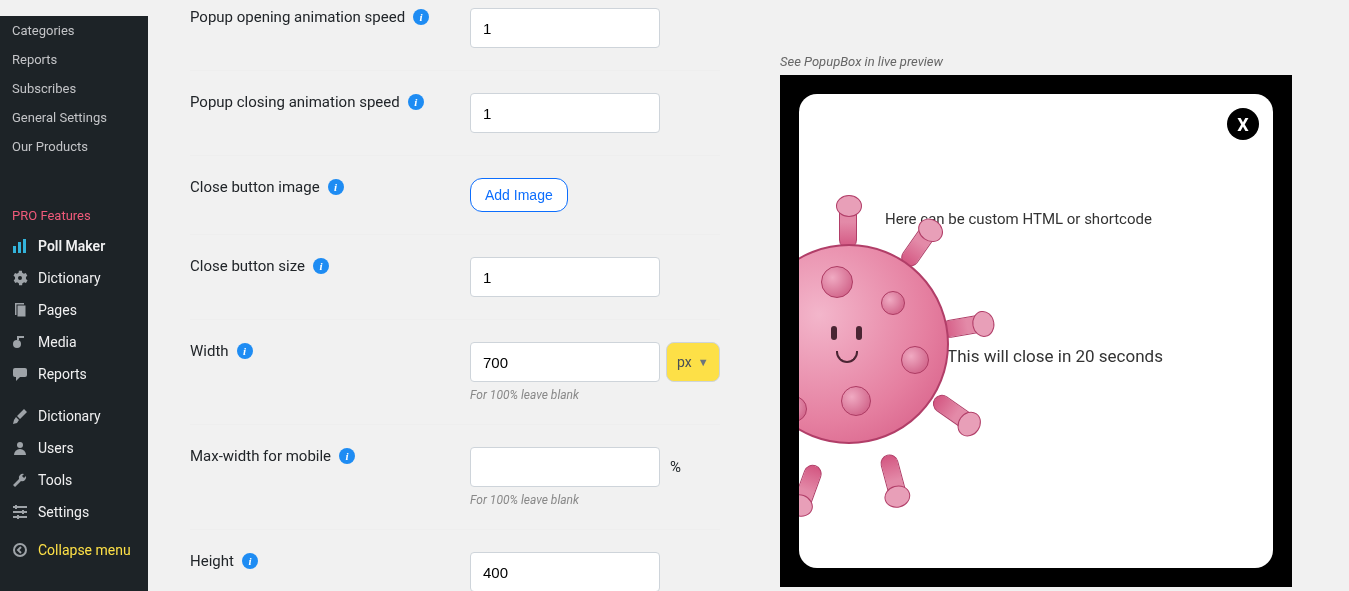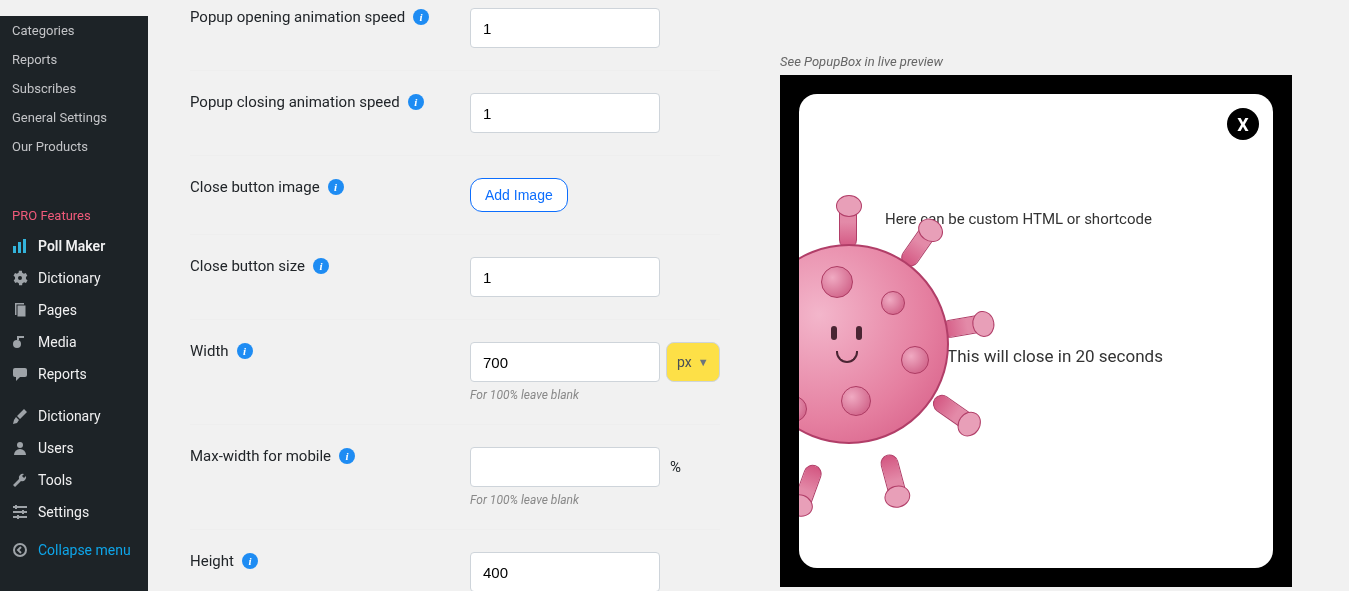--- a/index.html
+++ b/index.html
@@ -61,21 +61,21 @@
   font-size:11px;
   margin-left:6px;
   padding:0 5px;
 }
 .collapse {
   display:flex;
   align-items:center;
   padding:8px 10px;
   margin-top:6px;
   cursor:pointer;
-  color:#0ea5e9;
+  color:#fde047;
 }
 .collapse .mi-icon { width:20px; margin-right:8px; display:flex; align-items:center; justify-content:center; }
 
 .content {
   margin-left: 160px;
   height: 100%;
   display: flex;
 }
 .settings-panel {
   width: 590px;

